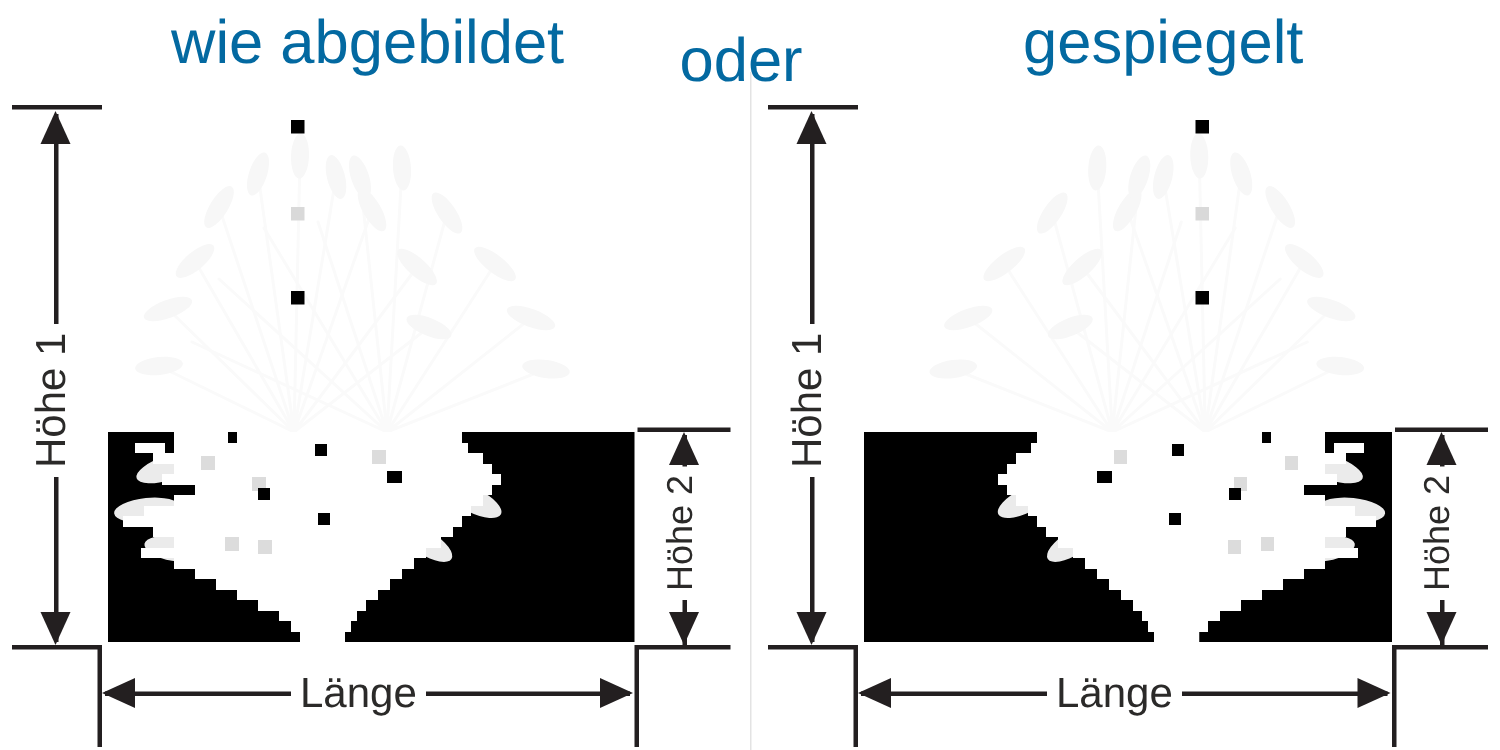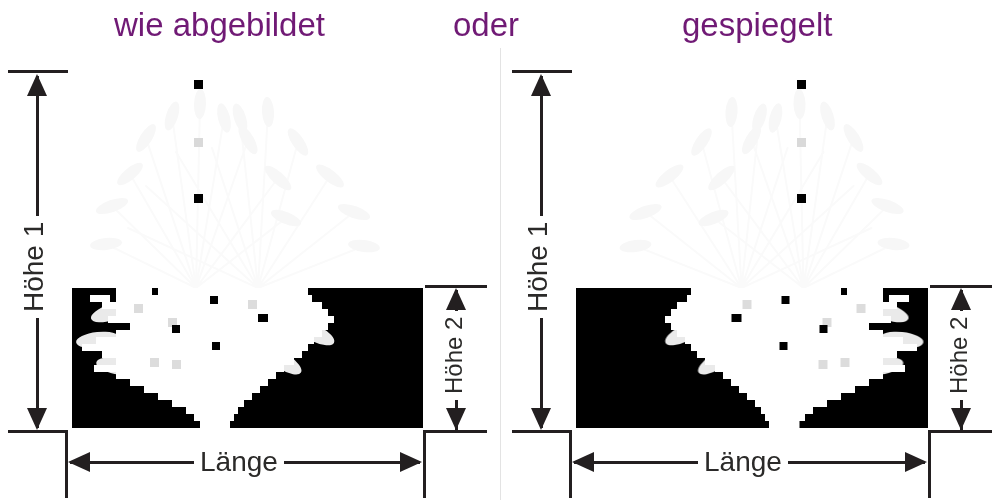--- a/index.html
+++ b/index.html
@@ -19,30 +19,30 @@
   #stage {
     position: relative;
     width: 1000px;
     height: 500px;
     background: #ffffff;
   }
 
   
   .heading {
     position: absolute;
-    font-size: 33px;
+    font-size: 41px;
     line-height: 1;
     font-weight: 400;
-    color: #701a75;
+    color: #0369a1;
     white-space: nowrap;
     letter-spacing: 0px;
     text-align: center;
   }
   #title-left  { left: 114px; top: 8px; }
-  #title-or    { left: 453px; top: 8px; }
+  #title-or    { left: 453px; top: 20px; }
   #title-right { left: 682px; top: 8px; }
 
   
   #panel-divider {
     position: absolute;
     left: 500px;
     top: 48px;
     width: 1px;
     height: 452px;
     background: #e3e3e3;

